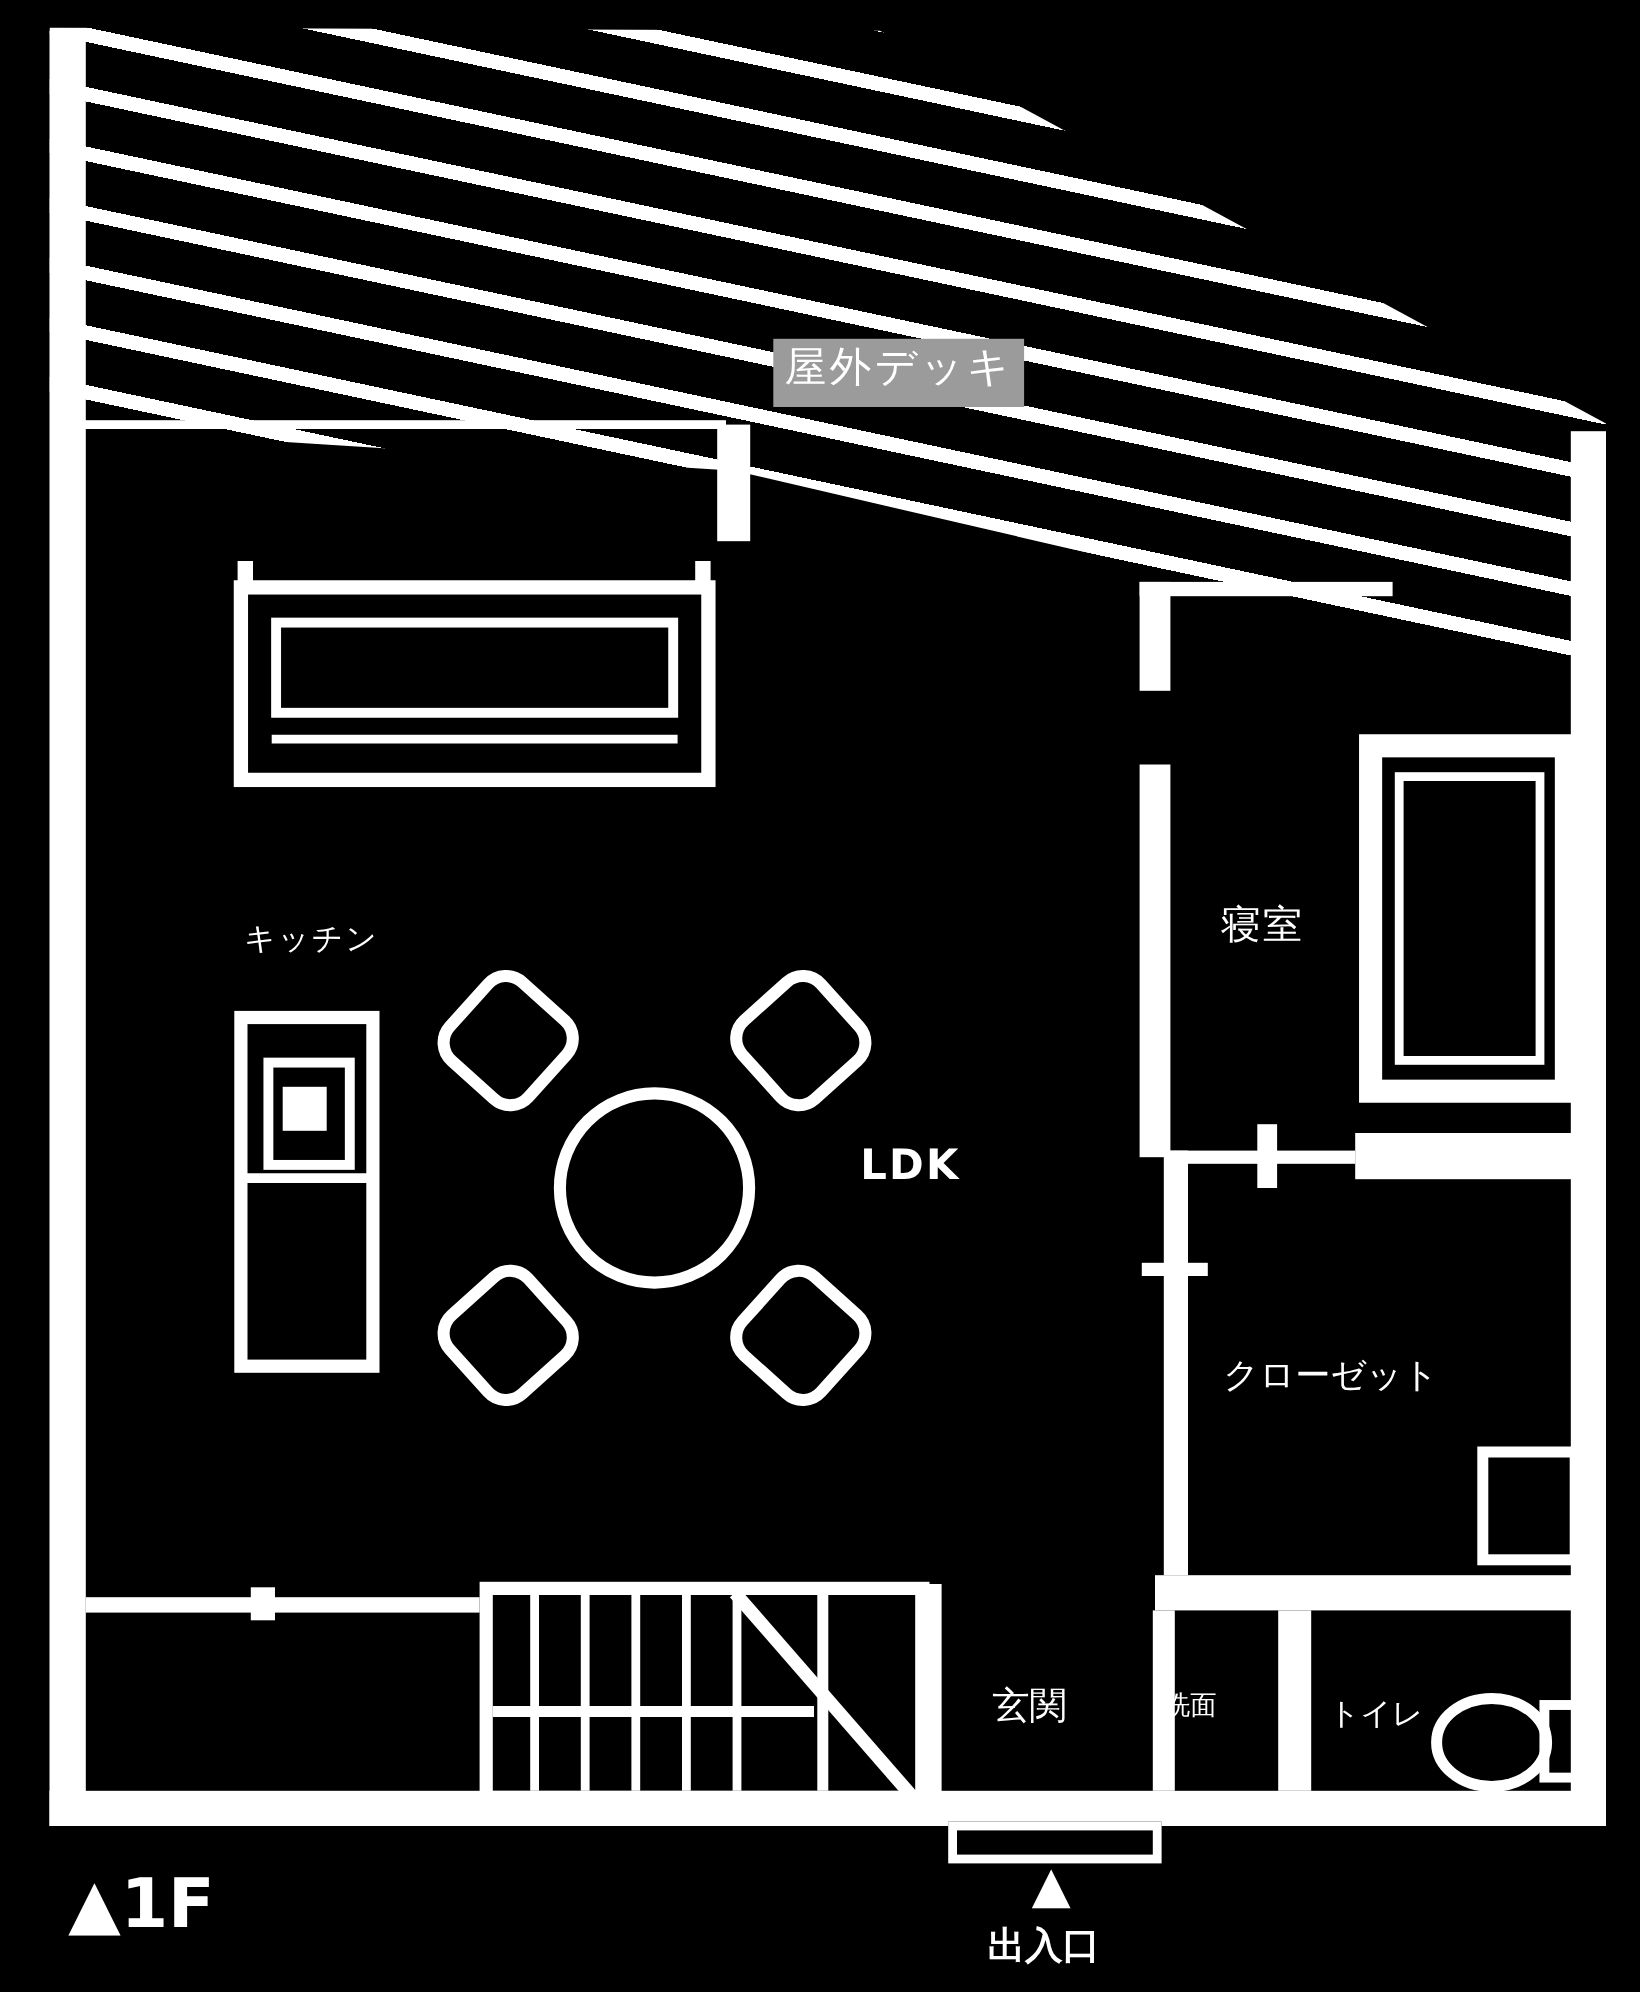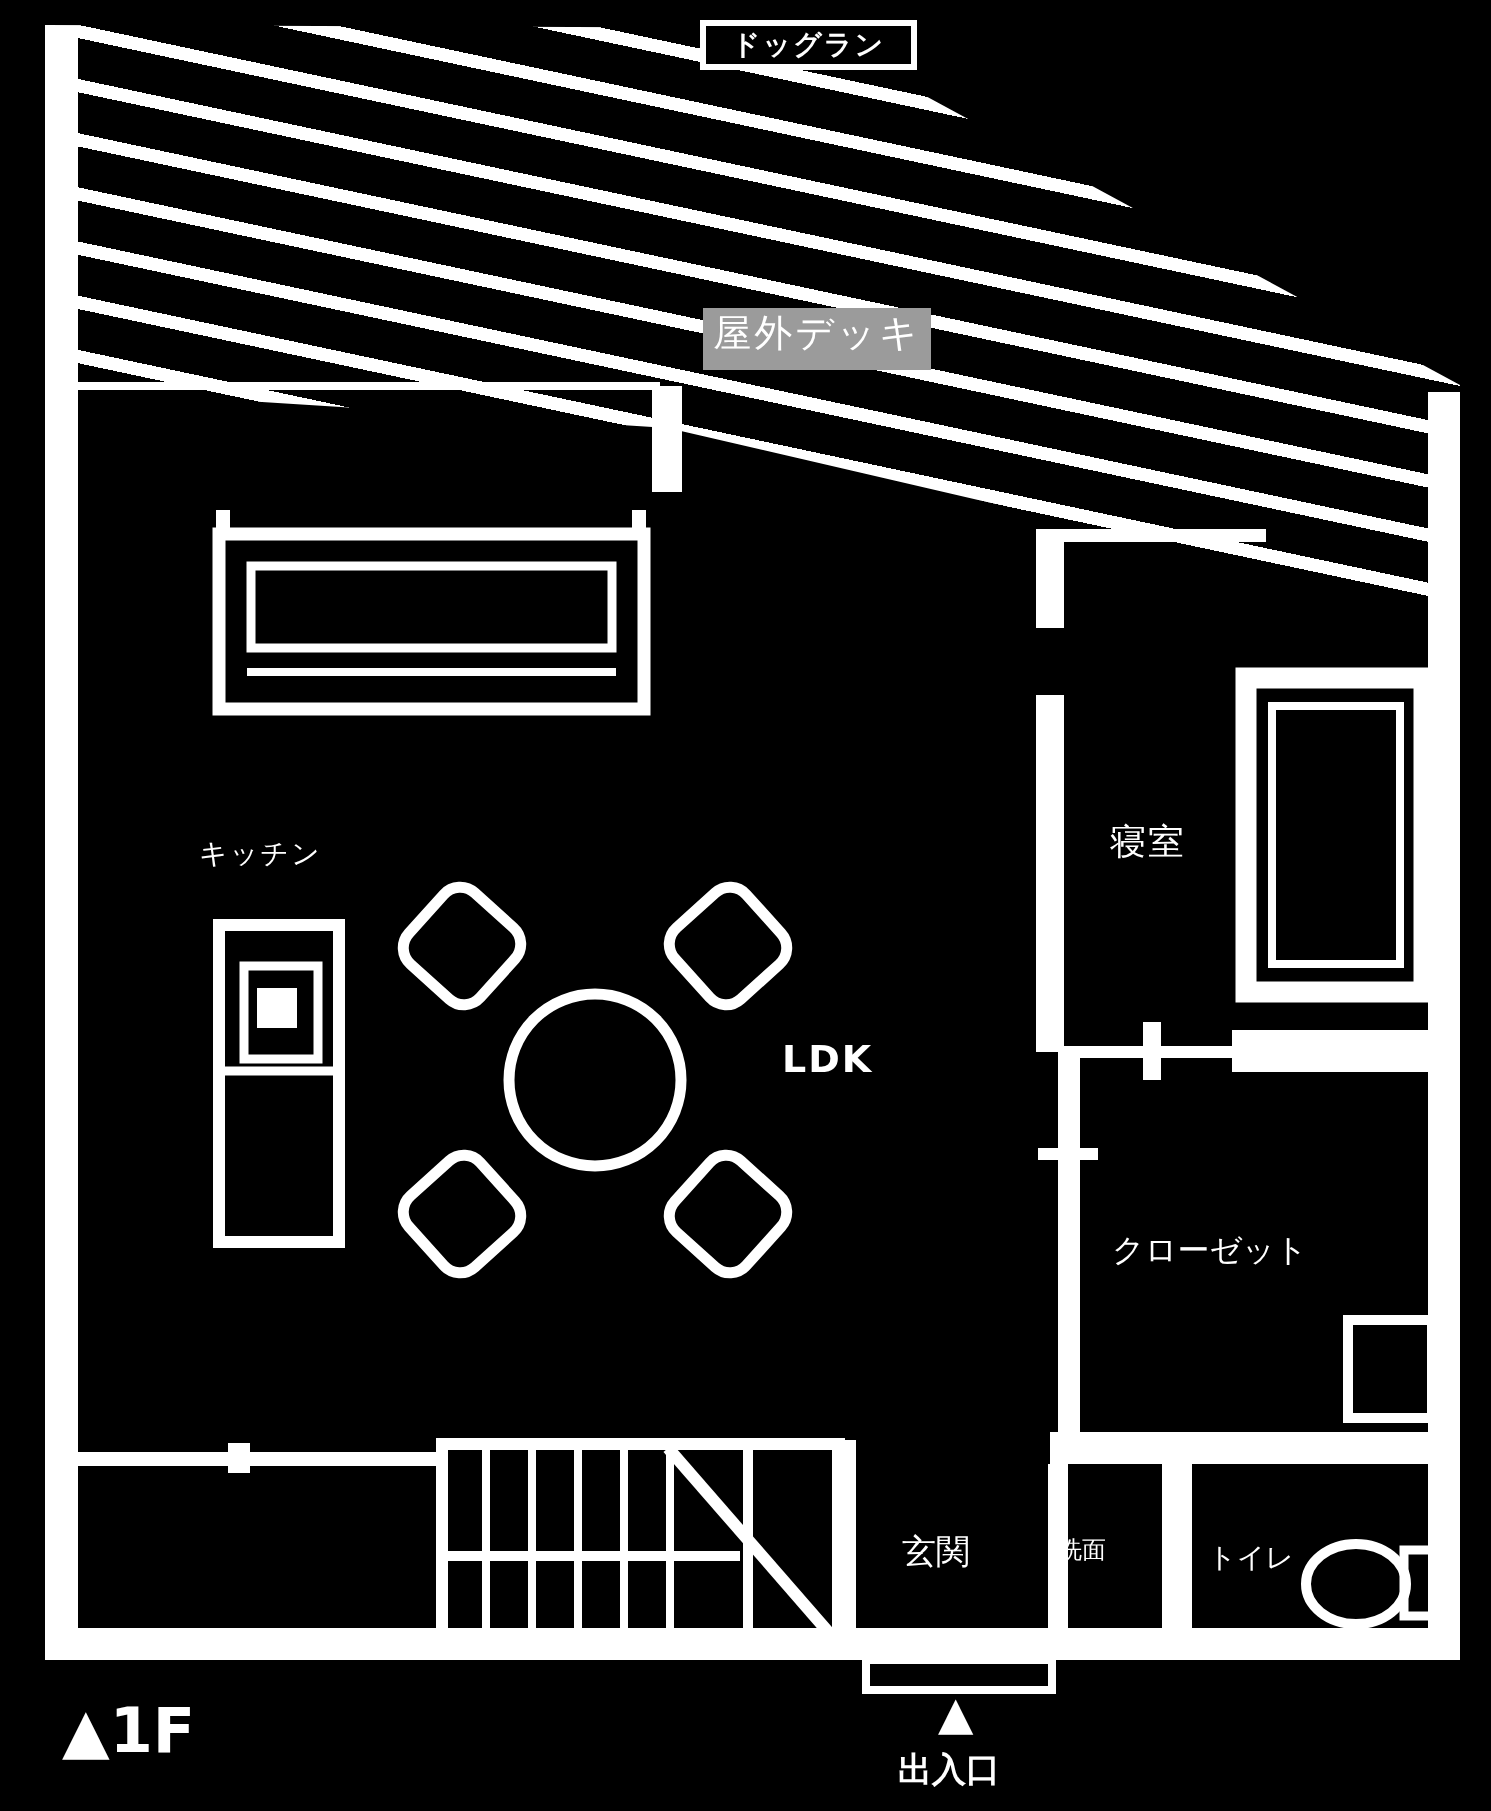--- a/index.html
+++ b/index.html
@@ -105,29 +105,26 @@
       <line x1="532" y1="1450" x2="532" y2="1628" stroke="#fff" stroke-width="8"></line>
       <line x1="578" y1="1450" x2="578" y2="1628" stroke="#fff" stroke-width="8"></line>
       <line x1="624" y1="1450" x2="624" y2="1628" stroke="#fff" stroke-width="8"></line>
       <line x1="670" y1="1450" x2="670" y2="1628" stroke="#fff" stroke-width="8"></line>
       <line x1="448" y1="1556" x2="740" y2="1556" stroke="#fff" stroke-width="10"></line>
       <line x1="748" y1="1450" x2="748" y2="1628" stroke="#fff" stroke-width="10"></line>
       <line x1="668" y1="1448" x2="830" y2="1634" stroke="#fff" stroke-width="12"></line>
     </g>
   </svg>
 
-  <div id="title-box">
-    <span>ドッグラン</span>
-  </div>
 
   <div id="deck-label" style="background:#9b9b9b;">
     <span>屋外デッキ</span>
   </div>
 
-  <div class="label" style="left:199px;top:840px;font-size:28px;letter-spacing:2px;">キッチン</div>
+  <div class="label" style="left:222px;top:840px;font-size:28px;letter-spacing:2px;">キッチン</div>
   <div class="label" style="left:782px;top:1040px;font-size:38px;font-weight:bold;letter-spacing:2px;">LDK</div>
   <div class="label" style="left:1110px;top:824px;font-size:36px;letter-spacing:2px;">寝室</div>
   <div class="label" style="left:1112px;top:1234px;font-size:32px;">クローゼット</div>
   <div class="label" style="left:902px;top:1534px;font-size:34px;">玄関</div>
   <div class="label" style="left:1058px;top:1538px;font-size:24px;">洗面</div>
   <div class="label" style="left:1208px;top:1544px;font-size:28px;">トイレ</div>
 
   <div class="label" style="left:28px;top:1700px;font-size:62px;font-weight:bold;margin-left:34px;">▲1F</div>
 
   <div class="label" style="left:938px;top:1690px;font-size:46px;">▲</div>

